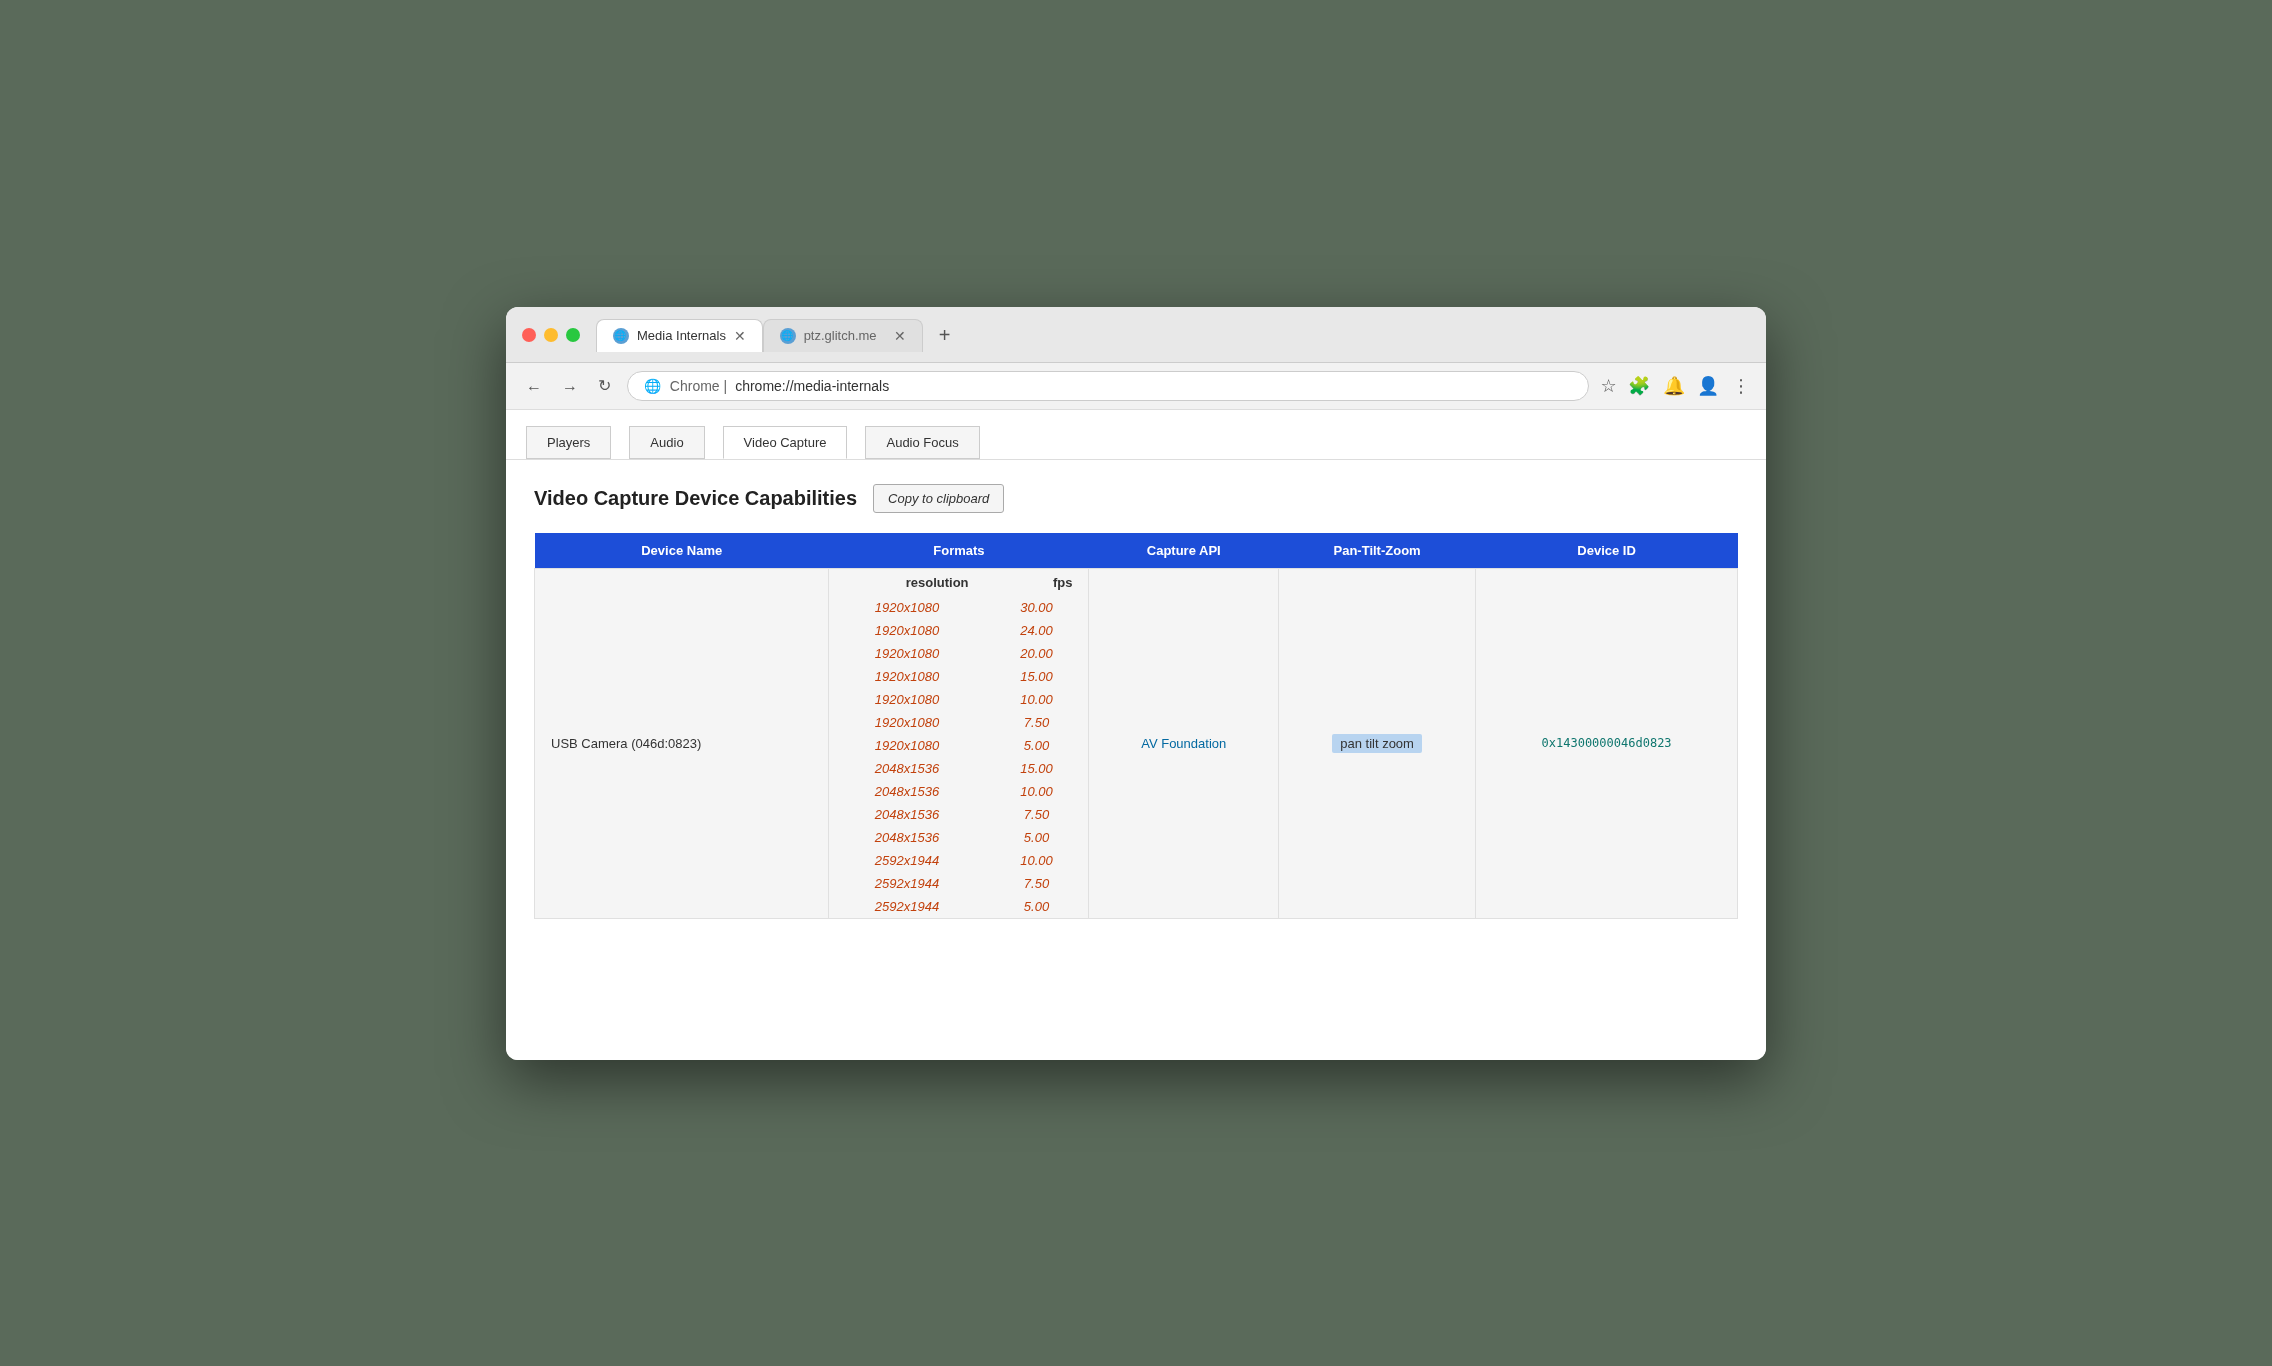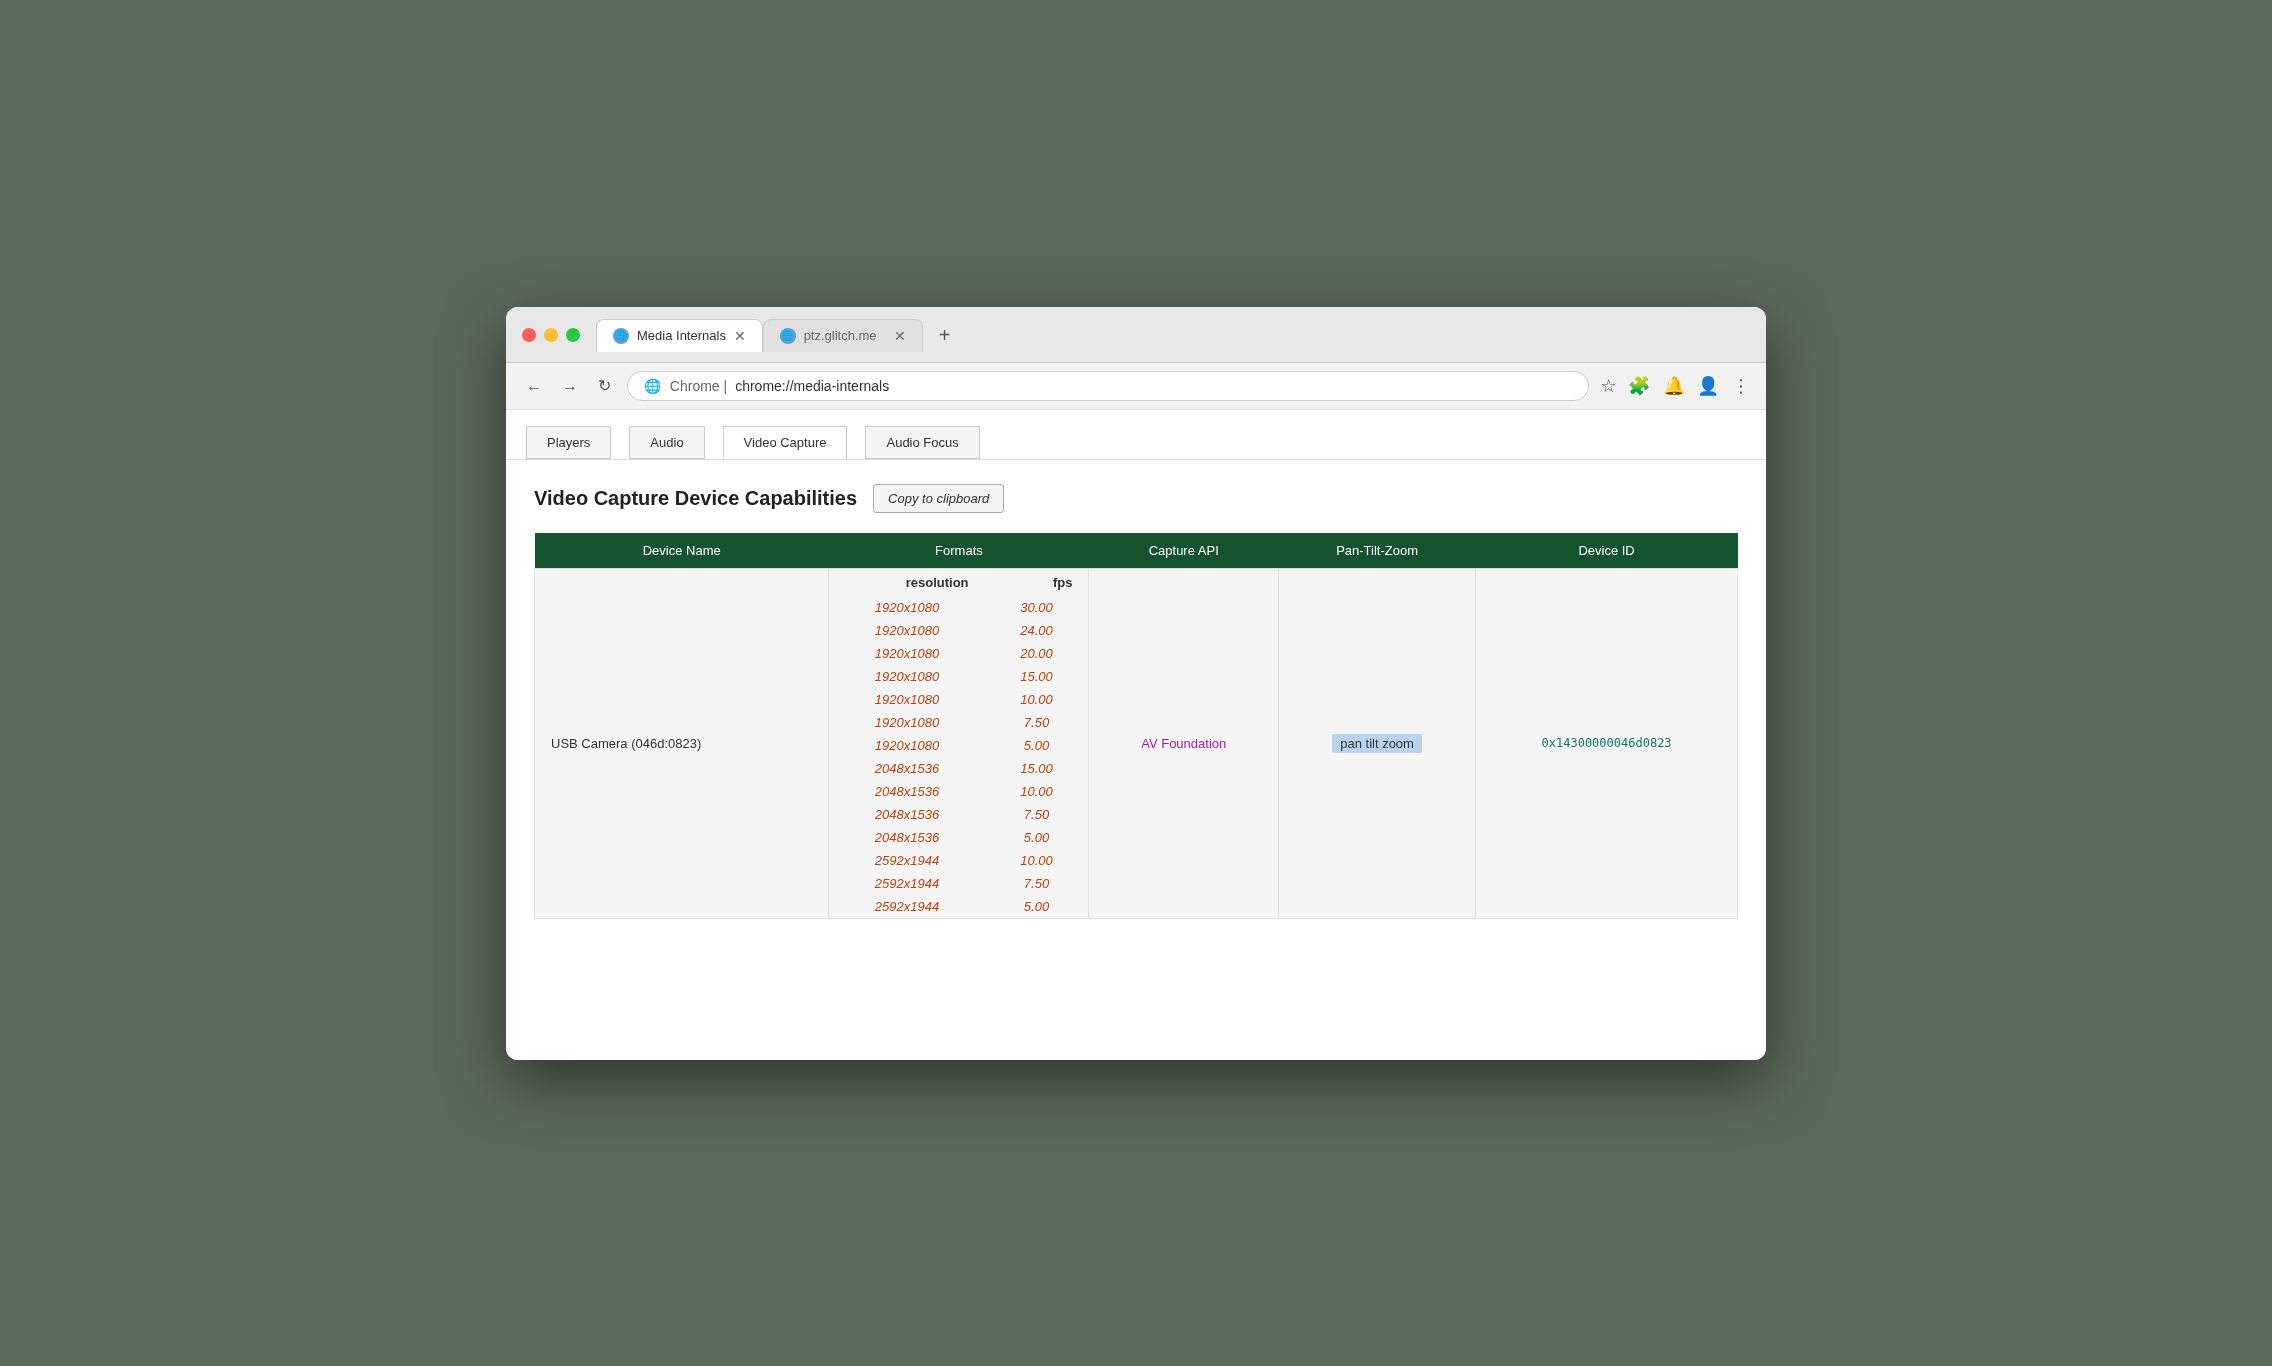--- a/index.html
+++ b/index.html
@@ -219,25 +219,25 @@
     }
 
     
     .device-table {
       width: 100%;
       border-collapse: collapse;
       font-size: 13px;
     }
 
     .device-table thead tr th {
-      background: #14532d;
+      background: #1d4ed8;
       color: white;
       padding: 10px 16px;
       text-align: center;
-      font-weight: 400;
+      font-weight: 700;
     }
 
     .device-table tbody tr td {
       padding: 4px 16px;
       vertical-align: top;
       border: 1px solid #e0e0e0;
     }
 
     .device-name-cell {
       background: #f5f5f5;
@@ -281,21 +281,21 @@
       padding: 4px 16px;
       text-align: center;
       color: #c2410c;
       font-style: italic;
     }
 
     .capture-api-cell {
       background: #f5f5f5;
       text-align: center;
       vertical-align: middle !important;
-      color: #a21caf;
+      color: #0369a1;
     }
 
     .ptz-cell {
       background: #f5f5f5;
       text-align: center;
       vertical-align: middle !important;
     }
 
     .ptz-highlight {
       background: #b8d4f0;

